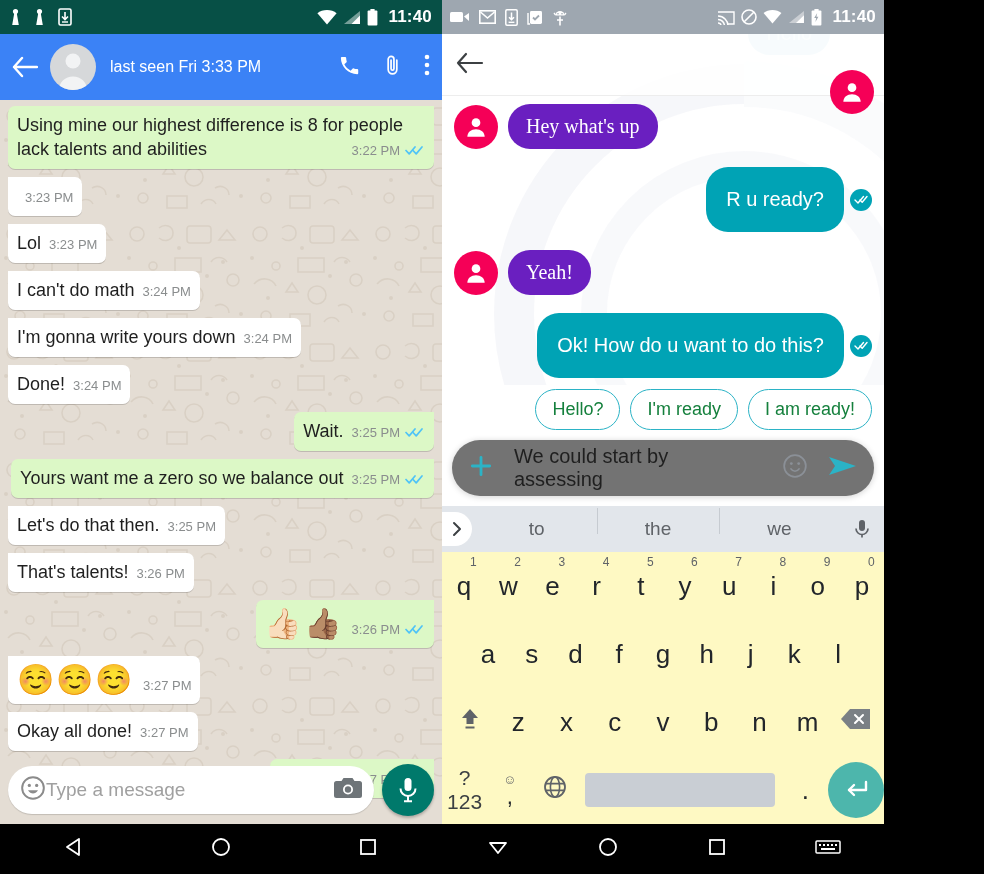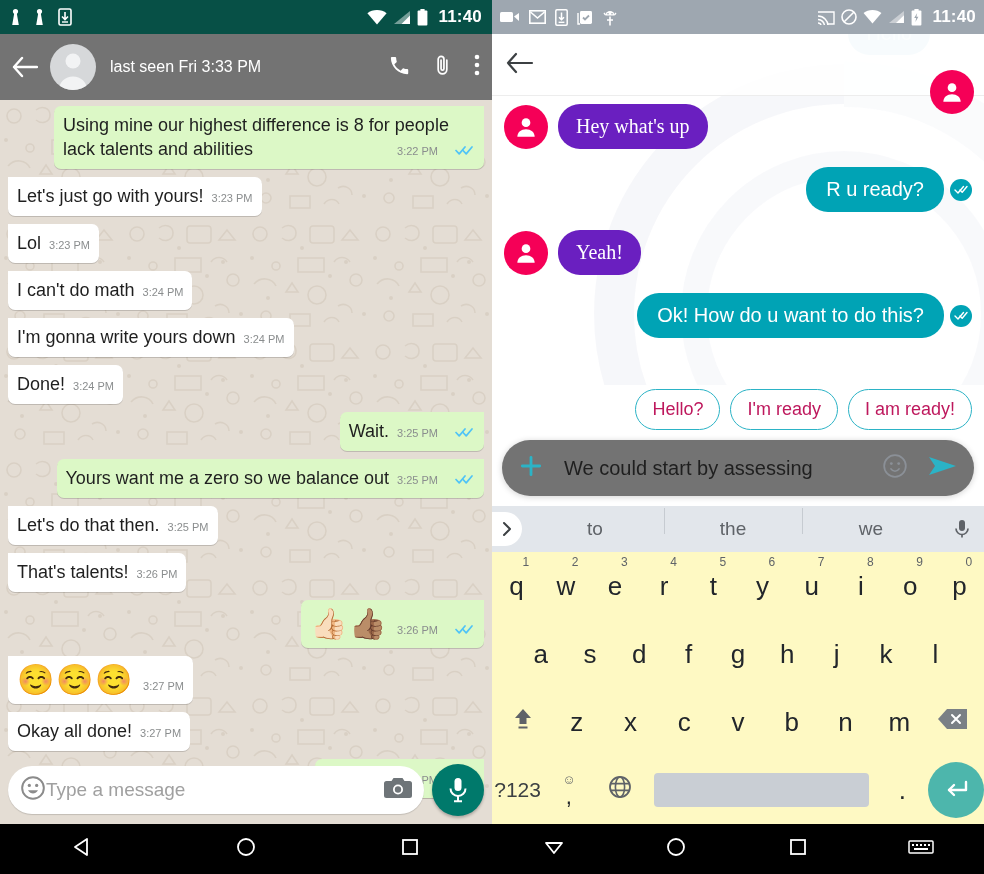--- a/index.html
+++ b/index.html
@@ -2,36 +2,36 @@
 <html><head>
 <meta charset="utf-8">
 <style>
   * { box-sizing: border-box; margin: 0; padding: 0; }
   html, body {
     width: 984px; height: 874px;
     font-family: "Liberation Sans", sans-serif;
     background: #000;
     overflow: hidden;
   }
-  .screen { display: flex; width: 984px; height: 874px; align-items: center; }
+  .screen { display: flex; width: 884px; height: 874px; align-items: center; }
 
   
   .wa { width: 492px; height: 874px; position: relative; background: #ECE5DD; display: flex; flex-direction: column; }
 
   .wa-status {
     height: 34px; background: #075046; color: #fff;
     display: flex; align-items: center; padding: 0 10px;
     font-size: 15px; font-weight: bold; flex: 0 0 34px;
   }
   .wa-status .left-ic { display: flex; align-items: center; gap: 13px; }
   .wa-status .right-ic { margin-left: auto; display: flex; align-items: center; gap: 6px; }
   .wa-clock { font-size: 17px; letter-spacing: .2px; margin-left: 4px; }
 
   .wa-appbar {
-    height: 66px; background: #737373; display: flex; align-items: center;
+    height: 66px; background: #3b82f6; display: flex; align-items: center;
     padding: 0 12px 0 8px; gap: 8px; flex: 0 0 66px;
   }
   .wa-back { width: 34px; height: 34px; display: flex; align-items: center; justify-content: center; }
   .wa-avatar {
     width: 46px; height: 46px; border-radius: 50%; background: #D6D8DA;
     display: flex; align-items: flex-end; justify-content: center; overflow: hidden; flex: 0 0 46px;
   }
   .wa-title { color: #fff; font-size: 16px; margin-left: 6px; flex: 1; }
   .wa-actions { display: flex; align-items: center; gap: 20px; }
 
@@ -49,21 +49,21 @@
     box-shadow: 0 1px 0.5px rgba(0,0,0,.16); position: relative;
     font-size: 18px; color: #1f1f1f; line-height: 24px; display: inline-block;
     margin-bottom: 8px;
   }
   .row { display: flex; }
   .row.in  { justify-content: flex-start; }
   .row.out { justify-content: flex-end; }
   .bubble.in  { background: #FFFFFF; border-top-left-radius: 0; }
   .bubble.out { background: #DCF8C6; border-top-right-radius: 0; }
   .bubble .txt { white-space: pre-wrap; }
-  .meta { font-size: 11px; color: #8a8d8e; display: inline-flex; align-items: center; gap: 15px; white-space: nowrap; vertical-align: baseline; margin-left: 8px; }
+  .meta { font-size: 13px; color: #8a8d8e; display: inline-flex; align-items: center; gap: 3px; white-space: nowrap; vertical-align: baseline; margin-left: 8px; }
   .meta .ticks { color: #4FC3F7; font-size: 14px; letter-spacing: -4px; margin-left: 2px; }
   .bubble.block .meta { float: right; margin-top: 2px; }
   .emoji-line { font-size: 30px; line-height: 34px; letter-spacing: 2px; }
 
   .wa-inputbar {
     position: absolute; left: 0; right: 0; bottom: 0; height: 62px;
     display: flex; align-items: center; padding: 0 8px 6px 8px; gap: 8px;
   }
   .wa-inputfield {
     flex: 1; height: 48px; background: #fff; border-radius: 24px;
@@ -102,25 +102,25 @@
   .rp-hello-av {
     position: absolute; right: 10px; top: 36px; width: 44px; height: 44px; border-radius: 50%;
     background: #F50057; display: flex; align-items: center; justify-content: center; z-index: 6;
   }
   .rp-msgs { position: relative; padding: 70px 12px 0 12px; z-index: 3; }
   .mrow { display: flex; align-items: flex-end; margin-bottom: 18px; }
   .mrow.in { justify-content: flex-start; gap: 10px; font-family: Liberation Serif, serif; }
   .mrow.out { justify-content: flex-end; align-items: center; gap: 6px; }
   .mav { width: 44px; height: 44px; border-radius: 50%; background: #F50057; display: flex; align-items: center; justify-content: center; flex: 0 0 44px; }
   .mb-in { background: #6A1FC0; color: #fff; border-radius: 22px; padding: 11px 18px; font-size: 20px; }
-  .mb-out { background: #00A3B5; color: #fff; border-radius: 22px; padding: 11px 20px; font-size: 20px; }
+  .mb-out { background: #00A3B5; color: #fff; border-radius: 22px; padding: 21px 20px; font-size: 20px; }
   .tick-badge { width: 22px; height: 22px; border-radius: 50%; background: #00A3B5; display: flex; align-items: center; justify-content: center; flex: 0 0 22px; }
 
   .chips { display: flex; justify-content: flex-end; gap: 10px; padding: 4px 12px 10px 12px; position: relative; z-index: 3; }
-  .chip { border: 1.5px solid #2BB3C6; color: #be185d; border-radius: 22px; padding: 9px 16px; font-size: 18px; background: #fff; }
+  .chip { border: 1.5px solid #2BB3C6; color: #15803d; border-radius: 22px; padding: 9px 16px; font-size: 18px; background: #fff; }
 
   .rp-inputwrap { position: relative; z-index: 3; padding: 0 10px 10px 10px; }
   .rp-input {
     background: #737373; border-radius: 28px; height: 56px; display: flex; align-items: center;
     gap: 20px; padding: 0 16px; box-shadow: 0 1px 6px rgba(0,0,0,.18);
   }
   .rp-input .val { flex: 1; font-size: 20px; color: #1f1f1f; }
 
   
   .kb { background: #fef9c3; flex: 0 0 auto; }
@@ -254,21 +254,21 @@
           <div class="row out">
             <div class="bubble out block"><span class="txt">Using mine our highest difference is 8 for people lack talents and abilities</span><span class="meta">
                 <span>3:22 PM</span>
                 <span class="ticks"><svg width="20" height="12" viewBox="0 0 20 12">
                     <path d="M1 6.5l3.2 3.4L10 3" stroke="#4FC3F7" stroke-width="1.7" fill="none" stroke-linecap="round" stroke-linejoin="round"></path>
                     <path d="M8 6.5l3.2 3.4L17 3" stroke="#4FC3F7" stroke-width="1.7" fill="none" stroke-linecap="round" stroke-linejoin="round"></path>
                   </svg></span>
               </span></div>
           </div>
           <div class="row in">
-            <div class="bubble in"><span class="txt">Let's just go with yours!</span><span class="meta">
+            <div class="bubble in"><span class="meta">
                 <span>3:23 PM</span>
               </span></div>
           </div>
           <div class="row in">
             <div class="bubble in"><span class="txt">Lol</span><span class="meta">
                 <span>3:23 PM</span>
               </span></div>
           </div>
           <div class="row in">
             <div class="bubble in"><span class="txt">I can't do math</span><span class="meta">

